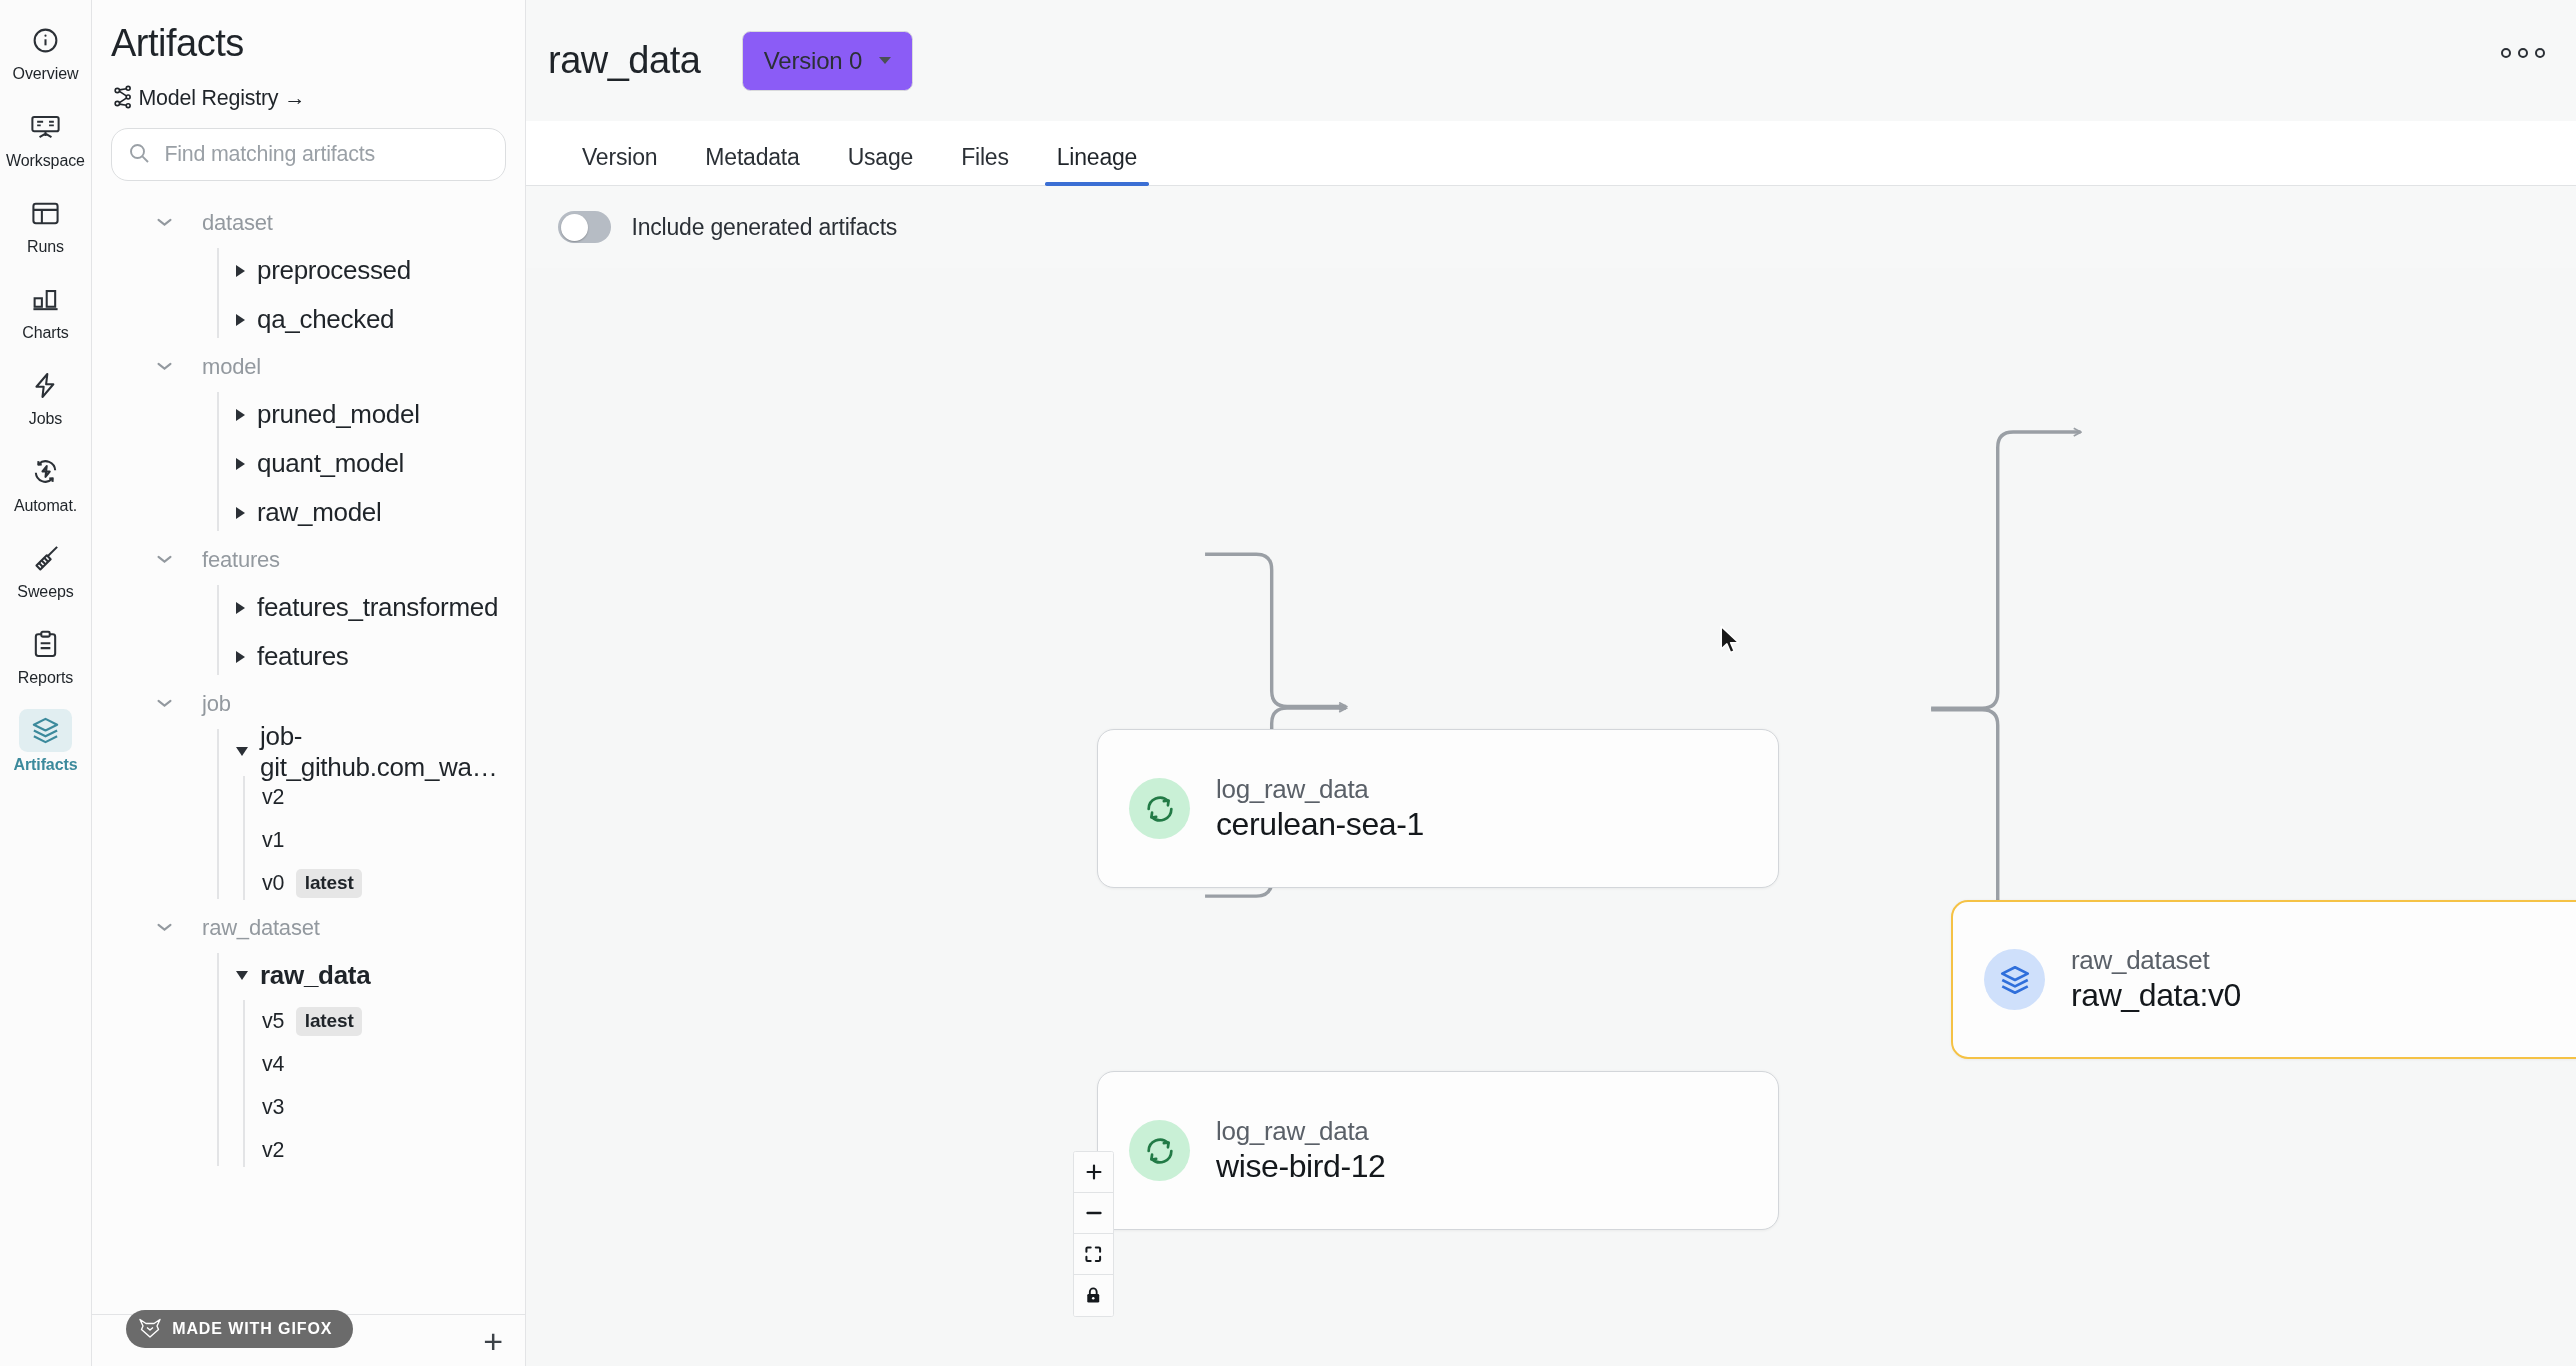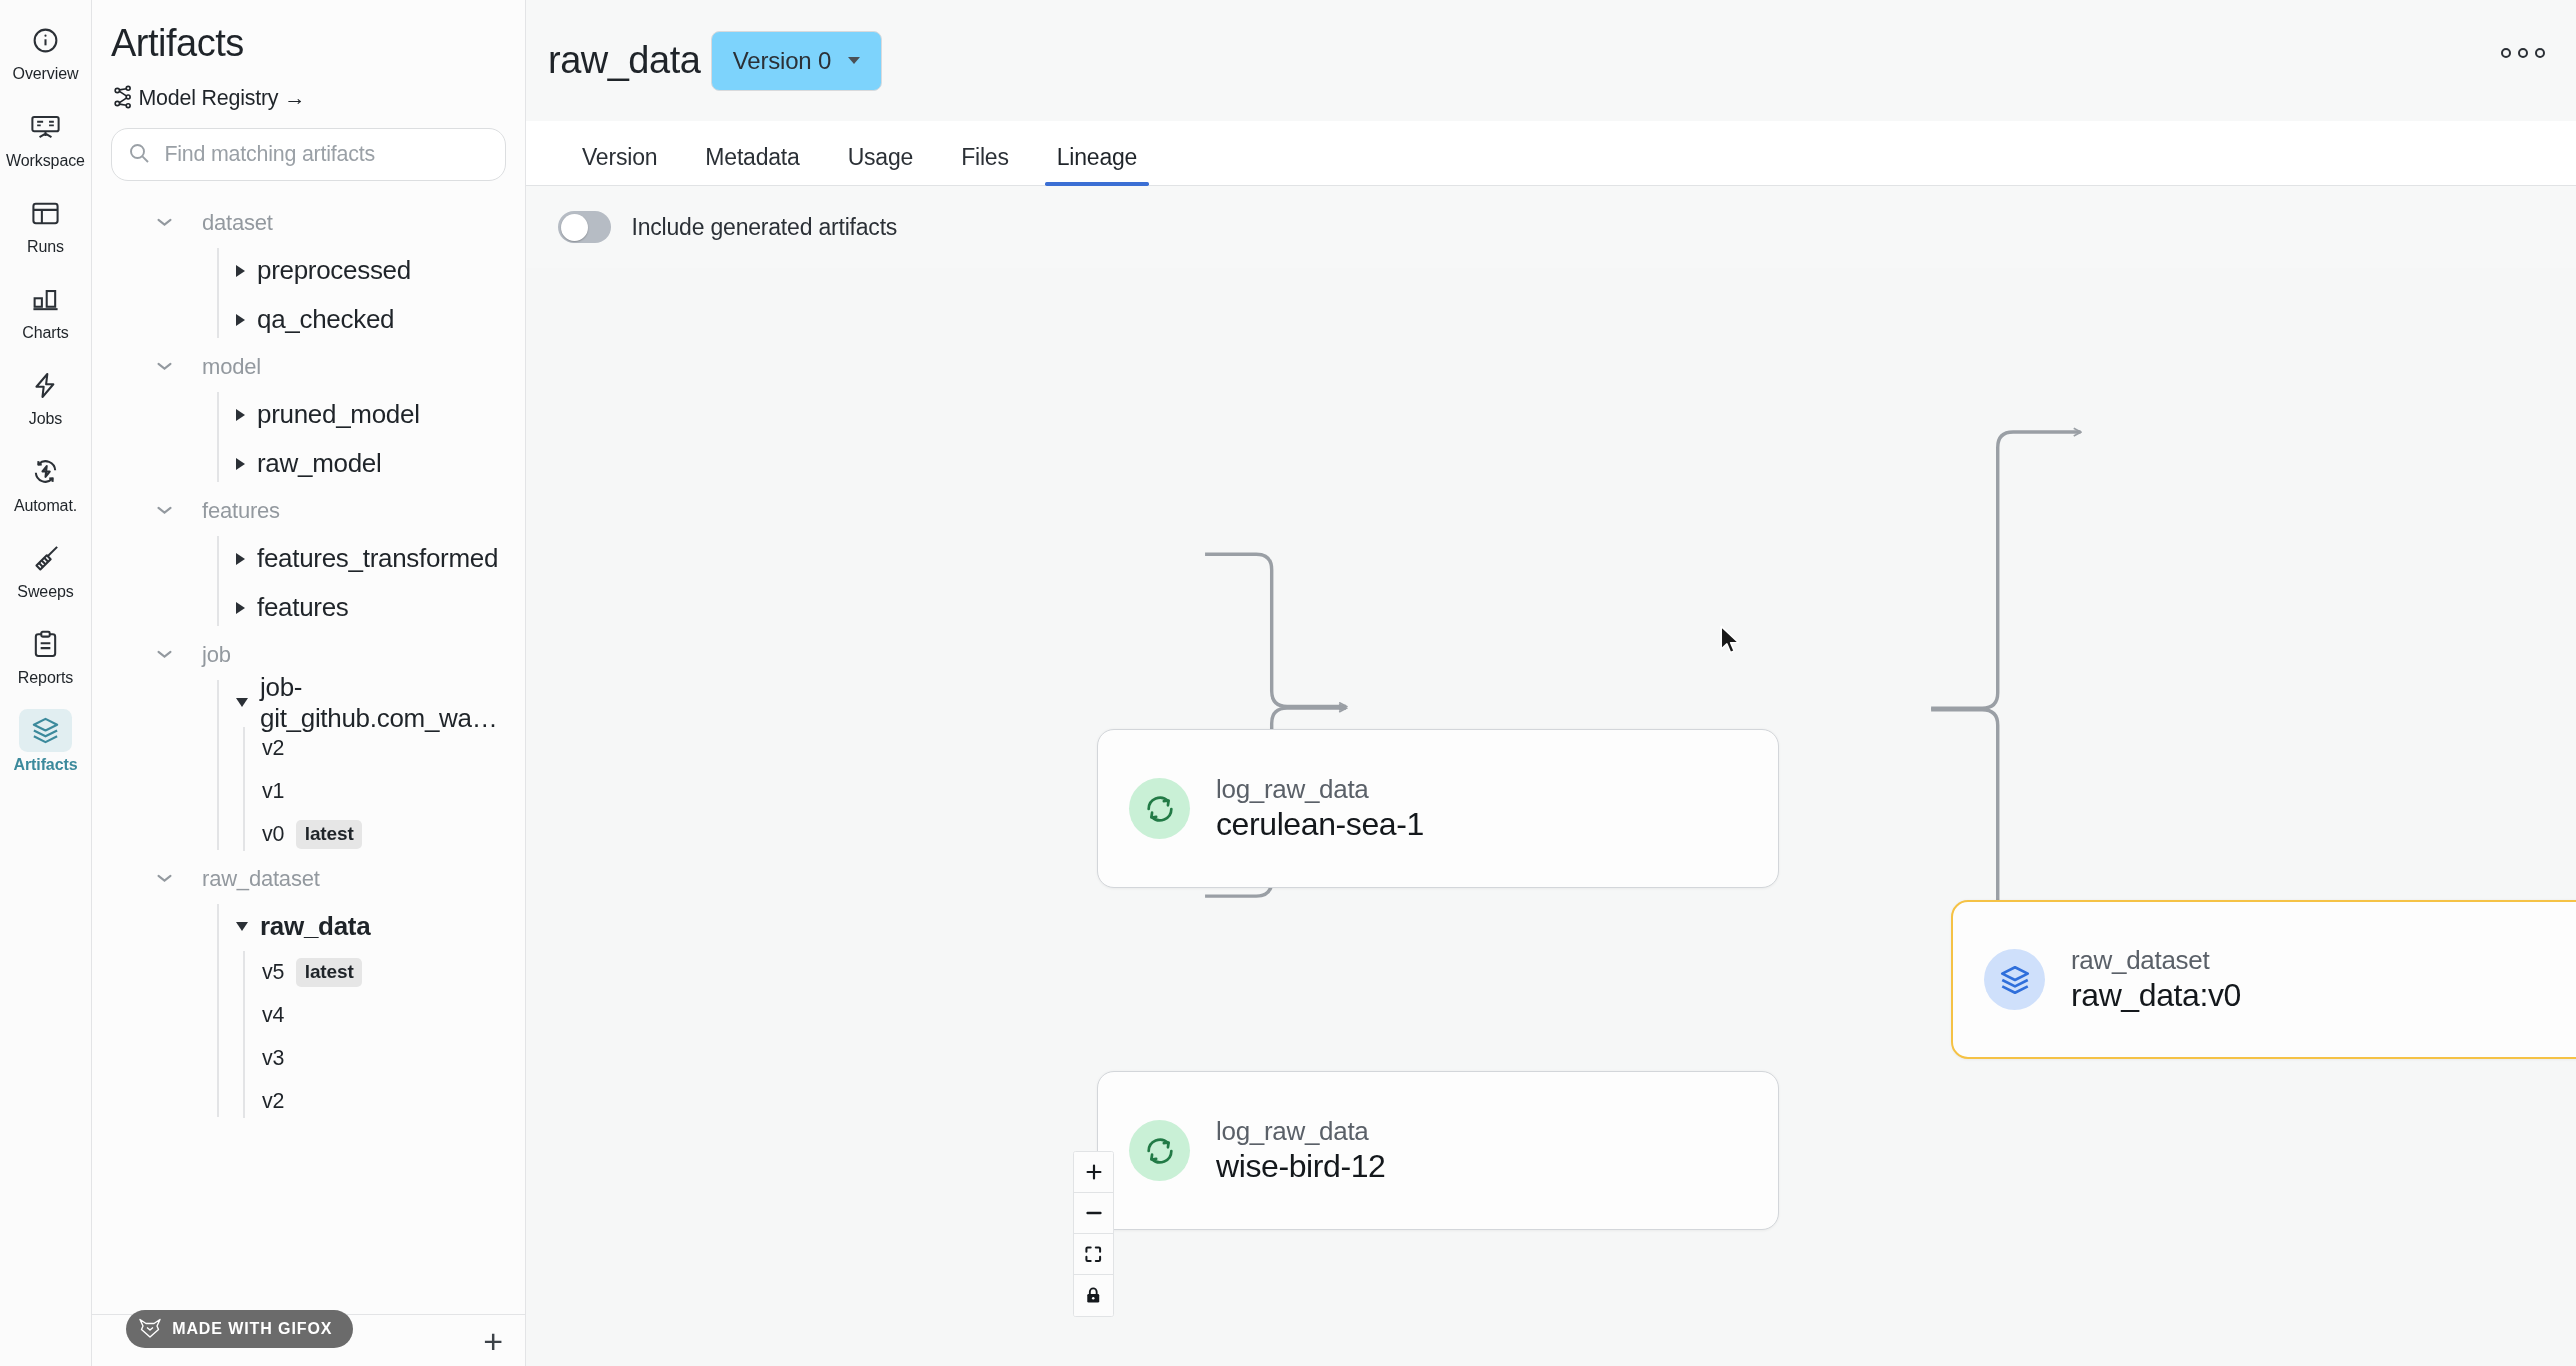--- a/index.html
+++ b/index.html
@@ -127,22 +127,22 @@
 
   
   .main { flex: 1; height: 1367px; display: flex; flex-direction: column; position: relative; }
   .topbar {
     height: 121px; background: #f7f8f8;
     display: flex; align-items: center; padding: 0 34px 0 22px;
     position: relative;
   }
   .art-name { font-size: 38px; color: #1f2429; font-weight: 400; letter-spacing: -0.5px; }
   .version-select {
-    margin-left: 11px; height: 60px; border: 0.9px solid #d9dadc;
-    border-radius: 8.5px; background: #7dd3fc;
+    margin-left: 42px; height: 60px; border: 0.9px solid #d9dadc;
+    border-radius: 8.5px; background: #8b5cf6;
     display: flex; align-items: center; gap: 17px;
     padding: 0 20.5px; cursor: pointer;
   }
   .version-select-text { font-size: 24px; color: #2b3036; letter-spacing: -0.2px; }
   .chev-sm {
     width: 0; height: 0; border-top: 7.7px solid #4a5056;
     border-left: 6px solid transparent; border-right: 6px solid transparent;
   }
   .overflow-dots {
     position: absolute; right: 31px; top: 48px;
@@ -382,20 +382,24 @@
           <svg width="19" height="12" viewBox="0 0 22 14" fill="none" stroke="#93999f" stroke-width="2.4" stroke-linecap="round">
               <path d="M4 4.5 11 10 18 4.5"></path>
             </svg>
         </span>
         <span class="tree-group-label">model</span>
       </div>
       <div class="tree-children">
         <div class="tree-row">
           <span class="caret-right"></span>
           <span class="tree-row-label">pruned_model</span>
+        </div>
+        <div class="tree-row">
+          <span class="caret-right"></span>
+          <span class="tree-row-label">quant_model</span>
         </div>
         <div class="tree-row">
           <span class="caret-right"></span>
           <span class="tree-row-label">raw_model</span>
         </div>
       </div>
 
       <div class="tree-group-head">
         <span class="caret-down">
           <svg width="19" height="12" viewBox="0 0 22 14" fill="none" stroke="#93999f" stroke-width="2.4" stroke-linecap="round">

